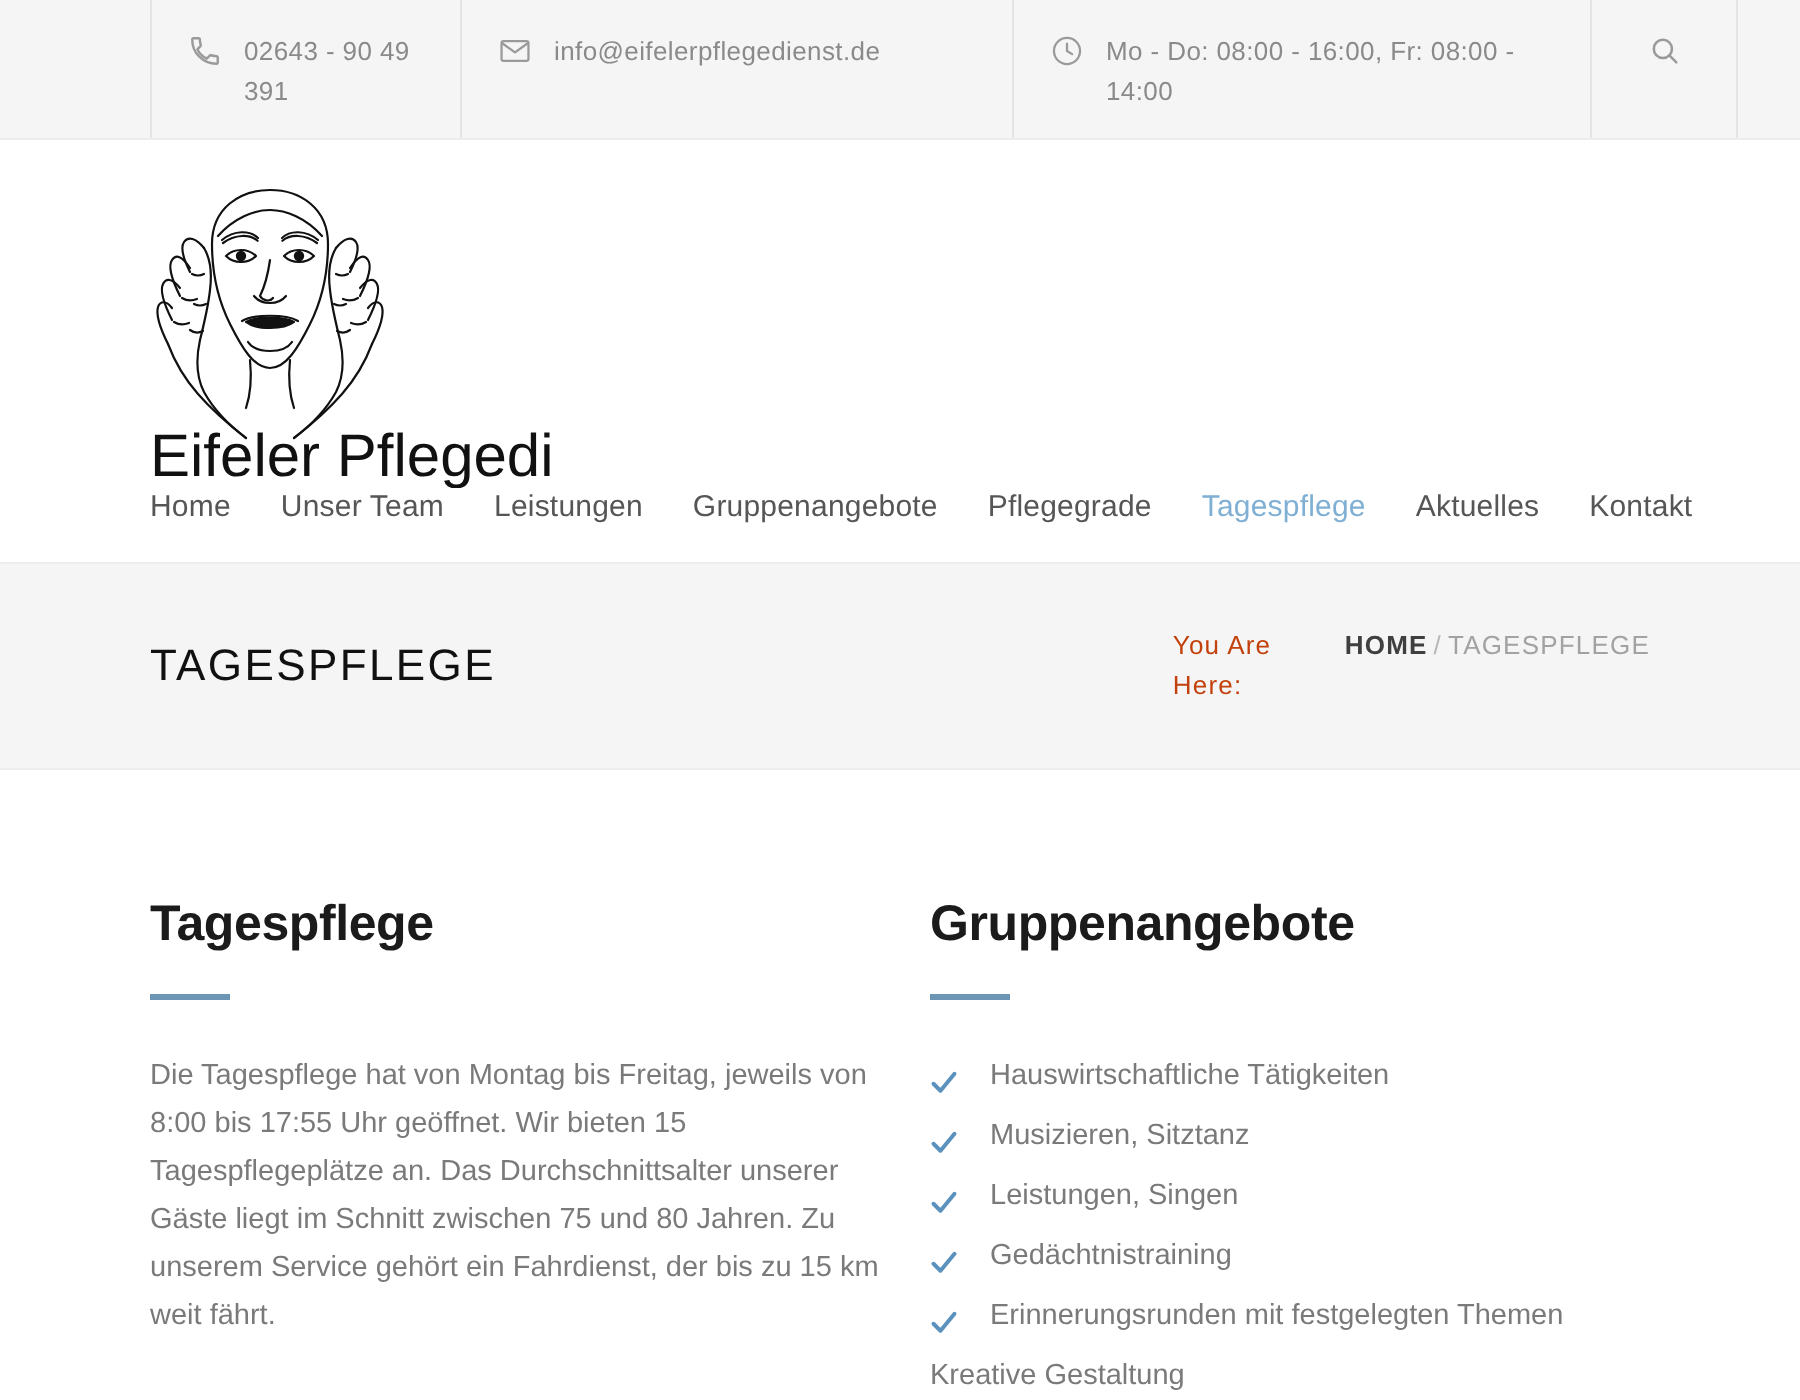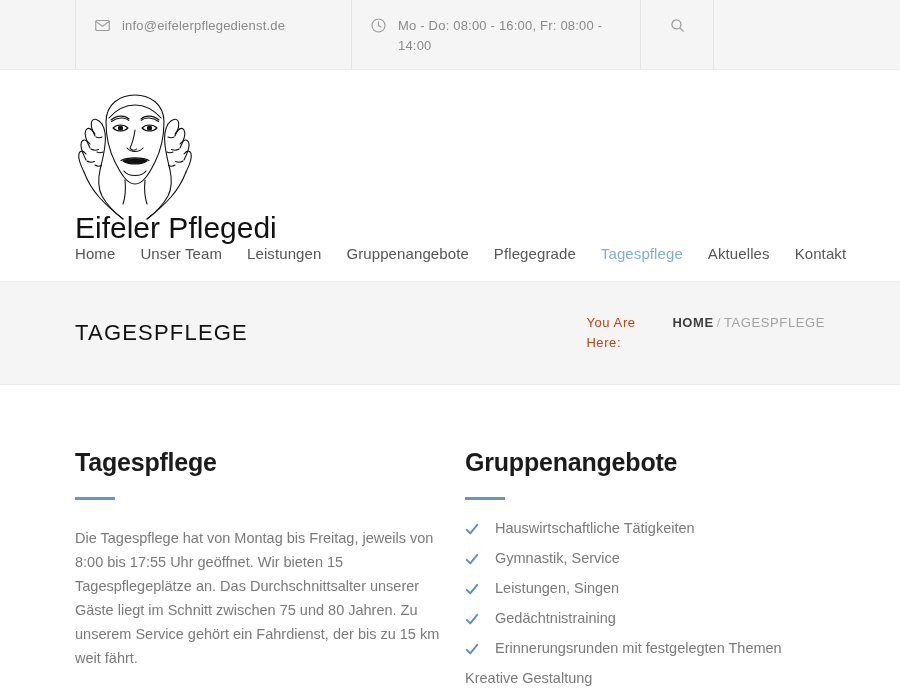--- a/index.html
+++ b/index.html
@@ -166,21 +166,21 @@
     line-height: 24px;
     color: #7a7a7a;
   }
 
   .check-list {
     list-style: none;
     margin-top: 18px;
   }
   .check-list li {
     display: flex;
-    align-items: flex-start;
+    align-items: flex-end;
     font-size: 14.5px;
     line-height: 20px;
     color: #7a7a7a;
     height: 30px;
   }
   .check-icon {
     flex: none;
     width: 14px;
     height: 14px;
     margin-right: 16px;
@@ -188,20 +188,28 @@
     color: #5b92bd;
   }
   .check-icon svg { display: block; width: 100%; height: 100%; }
 </style>
 </head>
 <body>
 
 <div class="topbar">
   <div class="topbar-spacer-left"></div>
 
+  <div class="topbar-item phone">
+    <span class="tb-icon">
+      <svg viewBox="0 0 24 24" fill="none" stroke="currentColor" stroke-width="1.7" stroke-linecap="round" stroke-linejoin="round">
+        <path d="M6.6 10.8c1.4 2.8 3.8 5.2 6.6 6.6l2.2-2.2c.3-.3.7-.4 1-.2 1.1.4 2.4.6 3.6.6.6 0 1 .4 1 1V20c0 .6-.4 1-1 1C10.6 21 3 13.4 3 4c0-.6.4-1 1-1h3.4c.6 0 1 .4 1 1 0 1.3.2 2.5.6 3.6.1.4 0 .8-.2 1l-2.2 2.2z"></path>
+      </svg>
+    </span>
+    <span class="tb-text">02643 - 90 49 391</span>
+  </div>
 
   <div class="topbar-item mail">
     <span class="tb-icon">
       <svg viewBox="0 0 24 24" fill="none" stroke="currentColor" stroke-width="1.6" stroke-linecap="round" stroke-linejoin="round">
         <rect x="2.5" y="5" width="19" height="14" rx="1.5"></rect>
         <path d="M3 6.5l9 6.5 9-6.5"></path>
       </svg>
     </span>
     <span class="tb-text">info@eifelerpflegedienst.de</span>
   </div>
@@ -335,21 +343,21 @@
             </svg>
         </span>
         <span>Hauswirtschaftliche Tätigkeiten</span>
       </li>
       <li>
         <span class="check-icon">
           <svg viewBox="0 0 24 24" fill="none" stroke="currentColor" stroke-width="3.4" stroke-linecap="round" stroke-linejoin="round">
               <path d="M3 13.5L9 19.5L21 5"></path>
             </svg>
         </span>
-        <span>Gymnastik, Service</span>
+        <span>Musizieren, Sitztanz</span>
       </li>
       <li>
         <span class="check-icon">
           <svg viewBox="0 0 24 24" fill="none" stroke="currentColor" stroke-width="3.4" stroke-linecap="round" stroke-linejoin="round">
               <path d="M3 13.5L9 19.5L21 5"></path>
             </svg>
         </span>
         <span>Leistungen, Singen</span>
       </li>
       <li>

